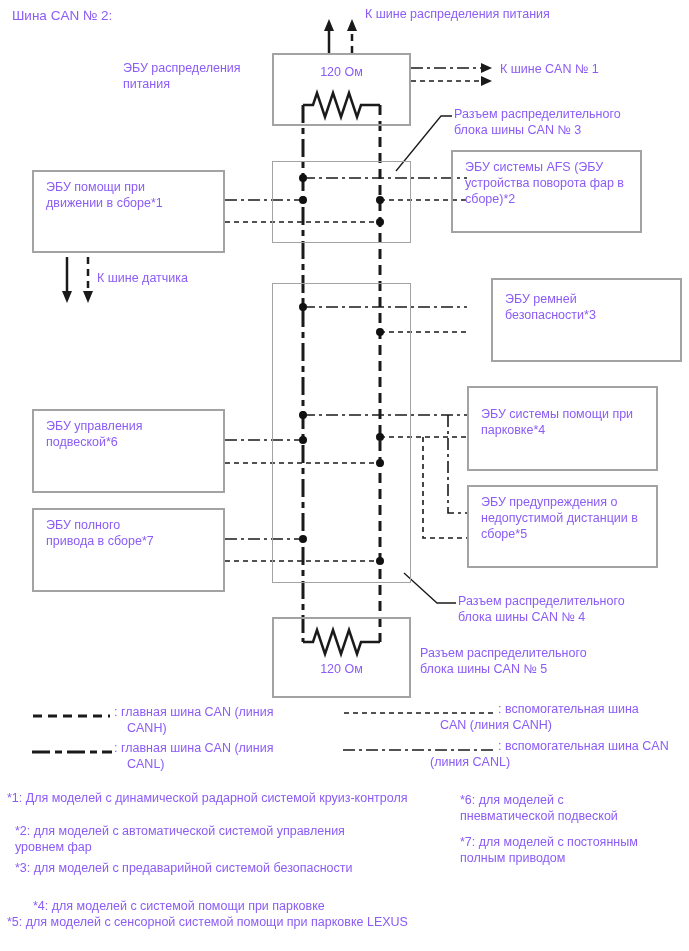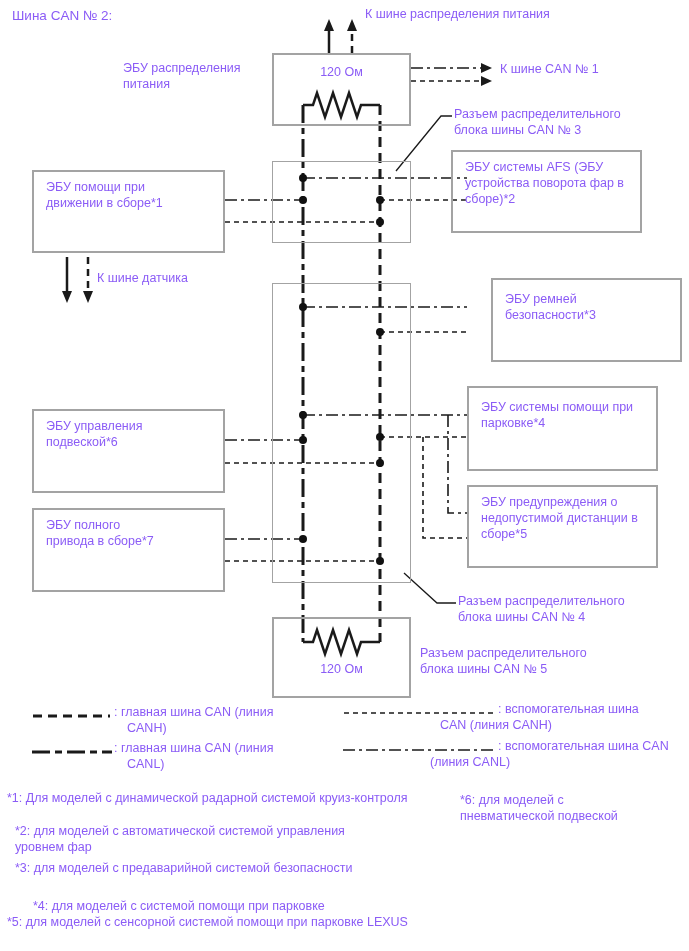--- a/index.html
+++ b/index.html
@@ -122,21 +122,21 @@
   <div class="box" style="left:32px;top:409px;width:193px;height:84px;">ЭБУ управления
 подвеской*6</div>
   <div class="box" style="left:32px;top:508px;width:193px;height:84px;">ЭБУ полного
 привода в сборе*7</div>
 
   <div class="box" style="left:451px;top:150px;width:191px;height:83px;">ЭБУ системы AFS (ЭБУ
 устройства поворота фар в
 сборе)*2</div>
   <div class="box" style="left:491px;top:278px;width:191px;height:84px;padding-top:11px;">ЭБУ ремней
 безопасности*3</div>
-  <div class="box" style="left:467px;top:386px;width:191px;height:85px;padding-top:11px;">ЭБУ системы помощи при
+  <div class="box" style="left:467px;top:386px;width:191px;height:85px;padding-top:18px;">ЭБУ системы помощи при
 парковке*4</div>
   <div class="box" style="left:467px;top:485px;width:191px;height:83px;">ЭБУ предупреждения о
 недопустимой дистанции в
 сборе*5</div>
 
   <div class="box" style="left:272px;top:617px;width:139px;height:81px;padding:0;">
     <div class="res-val" style="top:42px;">120 Ом</div>
   </div>
 
   <div class="lbl" style="left:114px;top:704px;white-space:nowrap;">: главная шина CAN (линия</div>
@@ -149,14 +149,16 @@
   <div class="lbl" style="left:430px;top:754px;white-space:nowrap;">(линия CANL)</div>
 
   <div class="lbl" style="left:7px;top:790px;white-space:nowrap;">*1: Для моделей с динамической радарной системой круиз-контроля</div>
   <div class="lbl" style="left:15px;top:823px;">*2: для моделей с автоматической системой управления
 уровнем фар</div>
   <div class="lbl" style="left:15px;top:860px;white-space:nowrap;">*3: для моделей с предаварийной системой безопасности</div>
   <div class="lbl" style="left:33px;top:884px;white-space:nowrap;margin-top:14px;">*4: для моделей с системой помощи при парковке</div>
   <div class="lbl" style="left:7px;top:914px;white-space:nowrap;">*5: для моделей с сенсорной системой помощи при парковке LEXUS</div>
   <div class="lbl" style="left:460px;top:792px;">*6: для моделей с
 пневматической подвеской</div>
+  <div class="lbl" style="left:460px;top:834px;">*7: для моделей с постоянным
+полным приводом</div>
 
 </div>
 
 </body></html>

